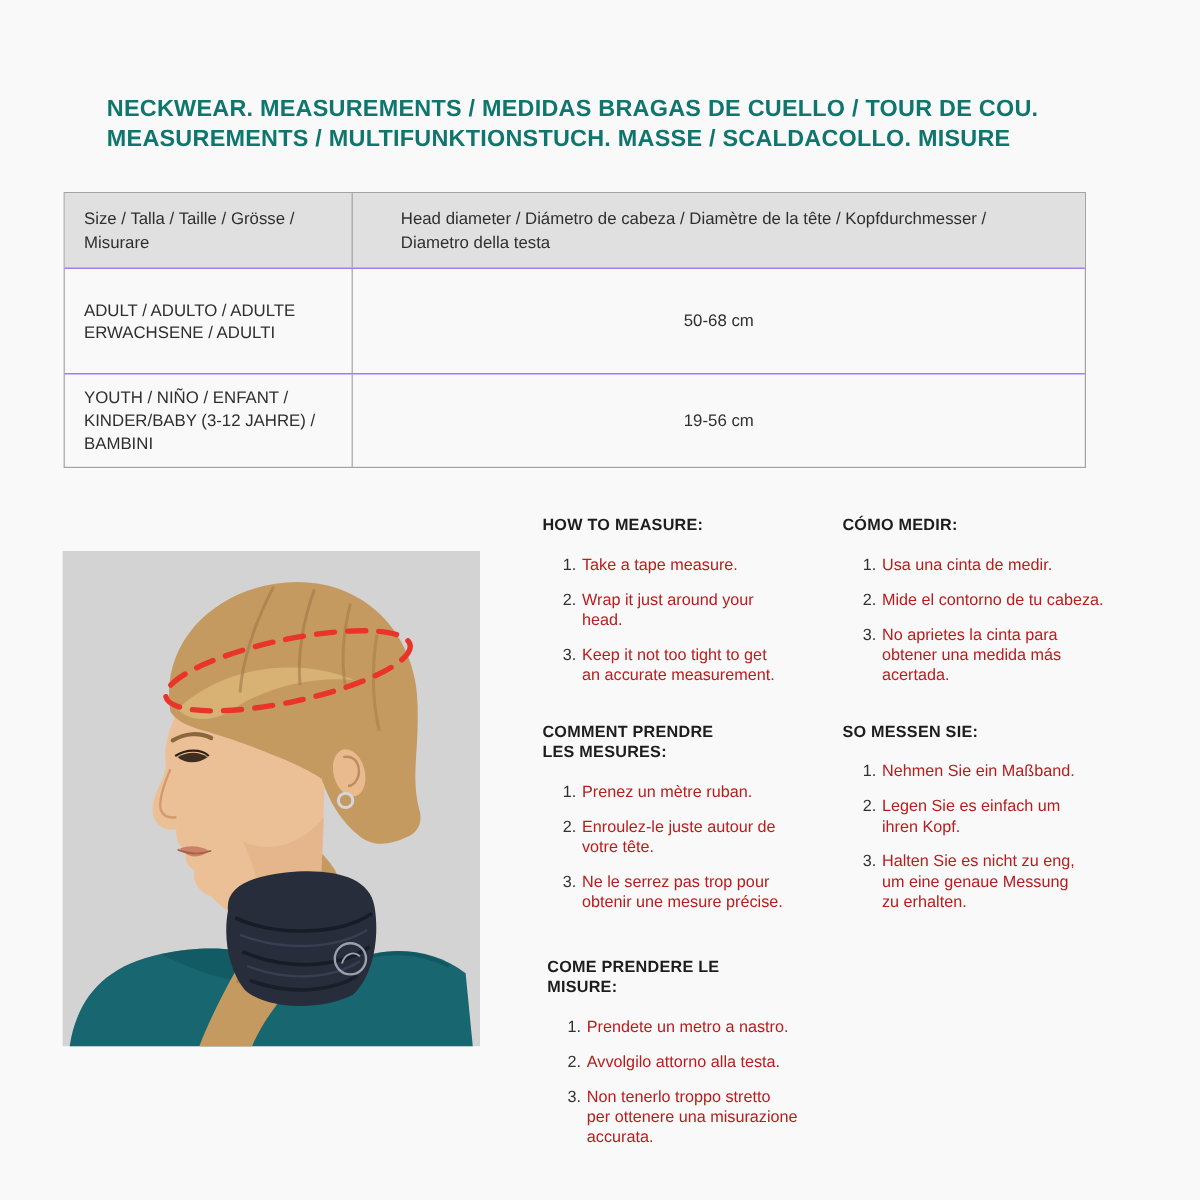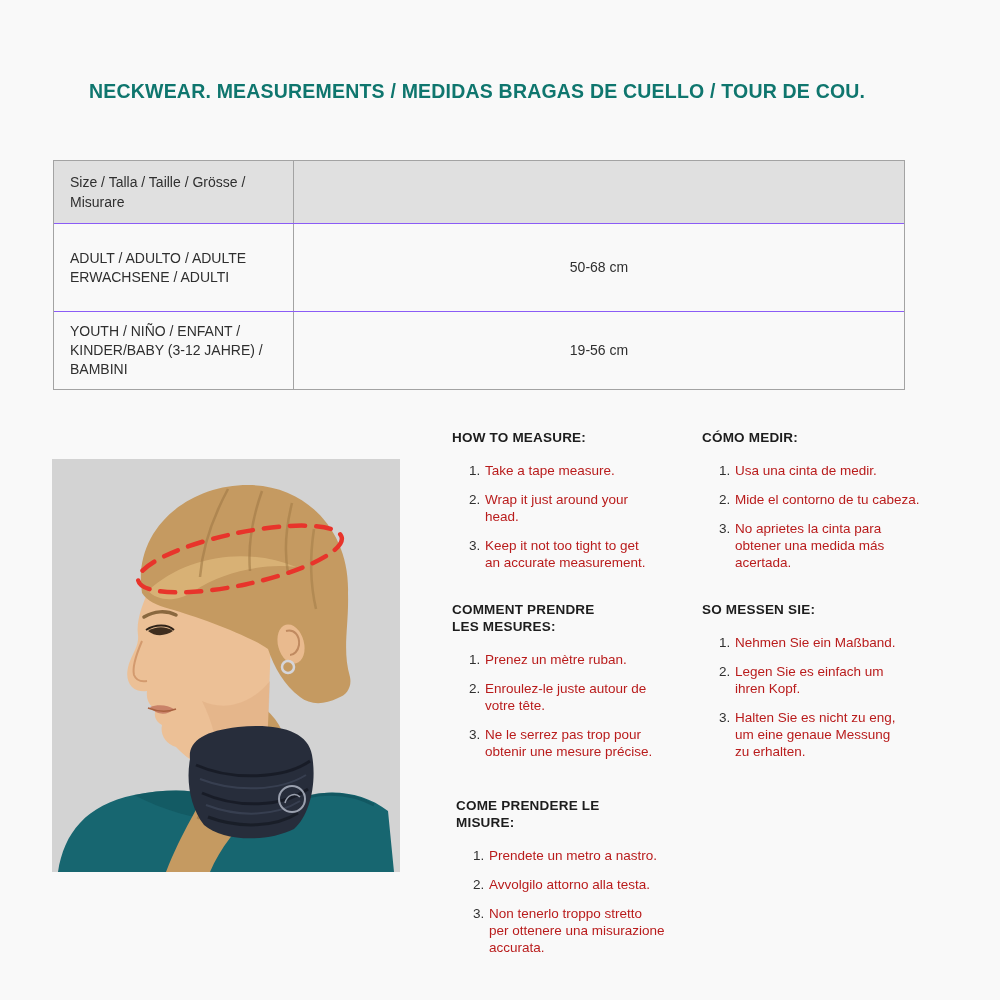--- a/index.html
+++ b/index.html
@@ -66,26 +66,30 @@
   }
   .step-text { white-space:pre-line; display:block; }
 </style>
 </head>
 <body>
 
 <div class="page">
 
   <div class="title">
     <div>NECKWEAR. MEASUREMENTS / MEDIDAS BRAGAS DE CUELLO / TOUR DE COU.</div>
+    <div>MEASUREMENTS / MULTIFUNKTIONSTUCH. MASSE / SCALDACOLLO. MISURE</div>
   </div>
 
   <div class="size-table">
     <div class="t-row t-head">
       <div class="t-cell left">
         <span>Size / Talla / Taille / Grösse / Misurare</span>
+      </div>
+      <div class="t-cell right">
+        <span>Head diameter / Diámetro de cabeza / Diamètre de la tête / Kopfdurchmesser / Diametro della testa</span>
       </div>
     </div>
     <div class="t-row t-body-1">
       <div class="t-cell left">
         <span>ADULT / ADULTO / ADULTE ERWACHSENE / ADULTI</span>
       </div>
       <div class="t-cell right center">
         <span>50-68 cm</span>
       </div>
     </div>

